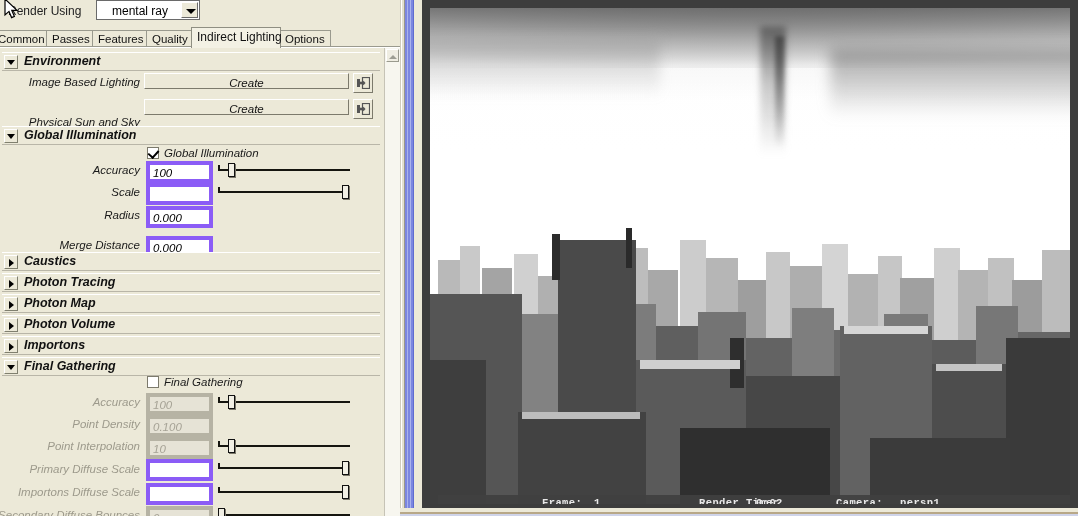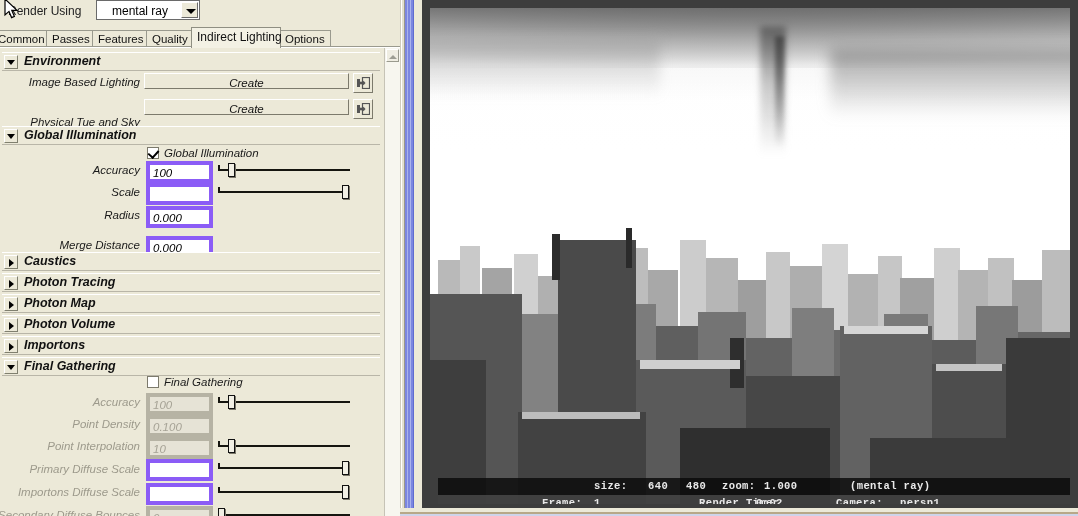--- a/index.html
+++ b/index.html
@@ -157,21 +157,21 @@
         <span>Create</span>
       </div>
       <div class="mapbtn" style="left:353px;top:25px;">
         <svg class="mapico" viewBox="0 0 13 12">
           <rect x="5.5" y="0.5" width="7" height="11" fill="none" stroke="#555" stroke-width="1.2"></rect>
           <rect x="0" y="2" width="3" height="8" fill="#555"></rect>
           <path d="M3 6 L7.5 6" stroke="#555" stroke-width="2.6"></path>
           <path d="M5.5 3.2 L8.6 6 L5.5 8.8 Z" fill="#555"></path>
         </svg>
       </div>
-      <div class="rowlabel" style="left:20px;top:68px;width:120px;">Physical Tue and Sky</div>
+      <div class="rowlabel" style="left:20px;top:68px;width:120px;">Physical Sun and Sky</div>
       <div class="btn" style="left:144px;top:51px;width:205px;">
         <span>Create</span>
       </div>
       <div class="mapbtn" style="left:353px;top:51px;">
         <svg class="mapico" viewBox="0 0 13 12">
           <rect x="5.5" y="0.5" width="7" height="11" fill="none" stroke="#555" stroke-width="1.2"></rect>
           <rect x="0" y="2" width="3" height="8" fill="#555"></rect>
           <path d="M3 6 L7.5 6" stroke="#555" stroke-width="2.6"></path>
           <path d="M5.5 3.2 L8.6 6 L5.5 8.8 Z" fill="#555"></path>
         </svg>
@@ -383,28 +383,20 @@
         <div class="bld" style="left:250px;top:420px;width:150px;height:76px;background:#2f2f2f;"></div>
         <div class="bld" style="left:440px;top:430px;width:140px;height:66px;background:#3b3b3b;"></div>
 
         <div class="bld" style="left:210px;top:352px;width:100px;height:9px;background:#cfcfcf;"></div>
         <div class="bld" style="left:414px;top:318px;width:84px;height:8px;background:#d6d6d6;"></div>
         <div class="bld" style="left:92px;top:404px;width:118px;height:7px;background:#bdbdbd;"></div>
         <div class="bld" style="left:506px;top:356px;width:66px;height:7px;background:#c4c4c4;"></div>
       </div>
 
       <div class="statusbar">
-        <div class="srow r1">
-          <span class="st" style="left:156px;">size:</span>
-          <span class="st" style="left:210px;">640</span>
-          <span class="st" style="left:248px;">480</span>
-          <span class="st" style="left:284px;">zoom:</span>
-          <span class="st" style="left:326px;">1.000</span>
-          <span class="st" style="left:412px;">(mental ray)</span>
-        </div>
         <div class="srow r2">
           <span class="st" style="left:104px;">Frame:</span>
           <span class="st" style="left:156px;">1</span>
           <span class="st" style="left:218px;margin-left:43px;">Render Time:</span>
           <span class="st" style="left:318px;">0:02</span>
           <span class="st" style="left:398px;">Camera:</span>
           <span class="st" style="left:462px;">persp1</span>
         </div>
       </div>
     </div>

